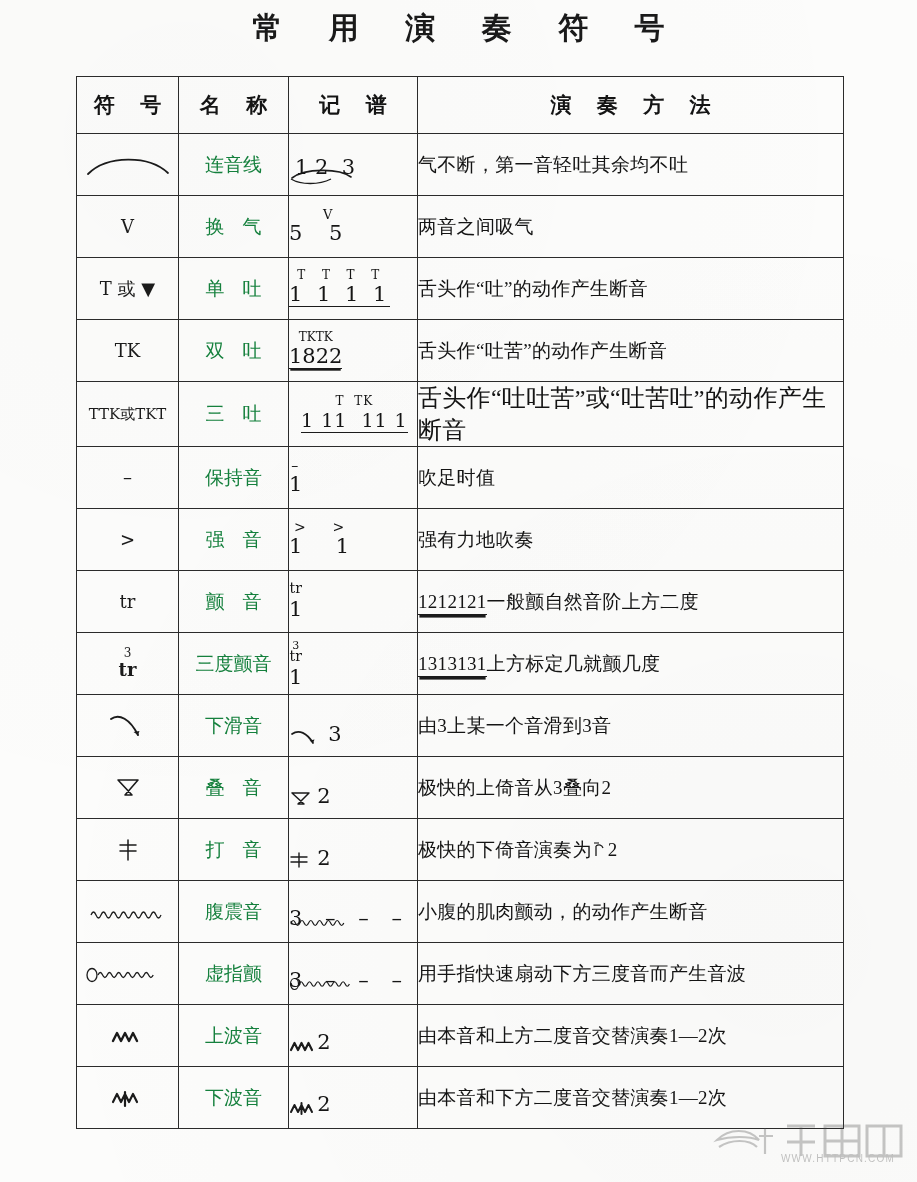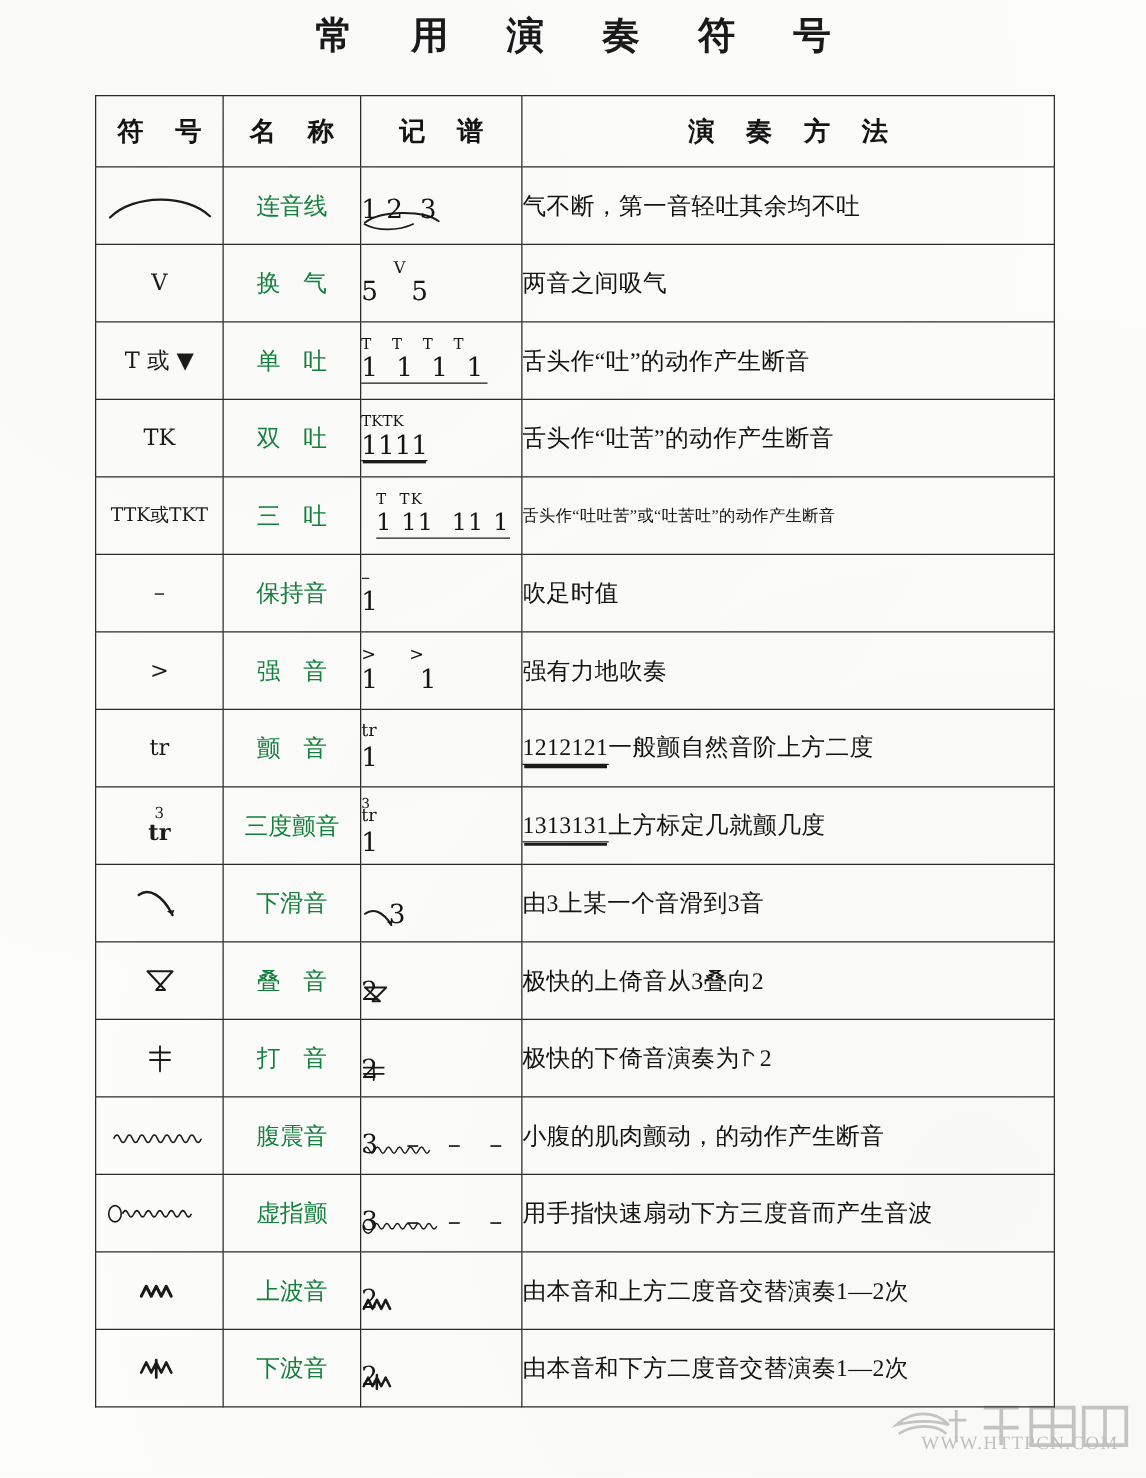--- a/index.html
+++ b/index.html
@@ -97,21 +97,21 @@
   }
   .cell-desc {
     padding-left: 12px;
     font-size: 19px;
     font-family: Liberation Serif, serif;
     color: #141414;
     letter-spacing: 0.3px;
   }
 
   
-  .nota-stack { display:inline-block; text-align:left; }
+  .nota-stack { display:inline-block; text-align:center; }
   .nota-top {
     display:block;
     font-size: 12px;
     line-height: 11px;
     letter-spacing: 2px;
     height: 13px;
     white-space: pre;
   }
   .nota-top.narrow { letter-spacing: 0px; }
   .nota-main {
@@ -144,24 +144,24 @@
     bottom: 8px;
     width: 200px;
     height: 58px;
     opacity: 0.30;
     pointer-events: none;
   }
   .wm-text {
     position:absolute;
     bottom: 10px;
     right: 14px;
-    font-size: 15px;
+    font-size: 10px;
     letter-spacing: 1.2px;
     color: #3a3a3a;
-    font-family: Liberation Serif, serif;
+    font-family: Liberation Sans, sans-serif;
   }
 </style>
 </head>
 <body>
 
 <div class="paper"></div>
 
 <div class="page-title">常 用 演 奏 符 号</div>
 
 <table class="symbol-table">
@@ -231,36 +231,36 @@
       </td>
       <td class="cell-desc">舌头作“吐”的动作产生断音</td>
     </tr>
 
     <tr>
       <td class="cell-sym">TK</td>
       <td class="cell-name">双 吐</td>
       <td class="cell-nota">
         <span class="nota-stack">
           <span class="nota-top narrow">TKTK</span>
-          <span class="nota-main u2">1111</span>
+          <span class="nota-main u2">1822</span>
         </span>
       </td>
       <td class="cell-desc">舌头作“吐苦”的动作产生断音</td>
     </tr>
 
     <tr>
       <td class="cell-sym small">TTK或TKT</td>
       <td class="cell-name">三 吐</td>
       <td class="cell-nota" style="padding-left:12px">
         <span class="nota-stack">
           <span class="nota-top narrow" style="letter-spacing:1px">T  TK</span>
           <span class="nota-main u1" style="letter-spacing:1px;font-size:19px">1 11  11 1</span>
         </span>
       </td>
-      <td class="cell-desc" style="font-size:13px">舌头作“吐吐苦”或“吐苦吐”的动作产生断音</td>
+      <td class="cell-desc" style="font-size:24px">舌头作“吐吐苦”或“吐苦吐”的动作产生断音</td>
     </tr>
 
     <tr>
       <td class="cell-sym">–</td>
       <td class="cell-name tight">保持音</td>
       <td class="cell-nota">
         <span class="nota-stack">
           <span class="nota-top" style="font-size:14px">–</span>
           <span class="nota-main">1</span>
         </span>

